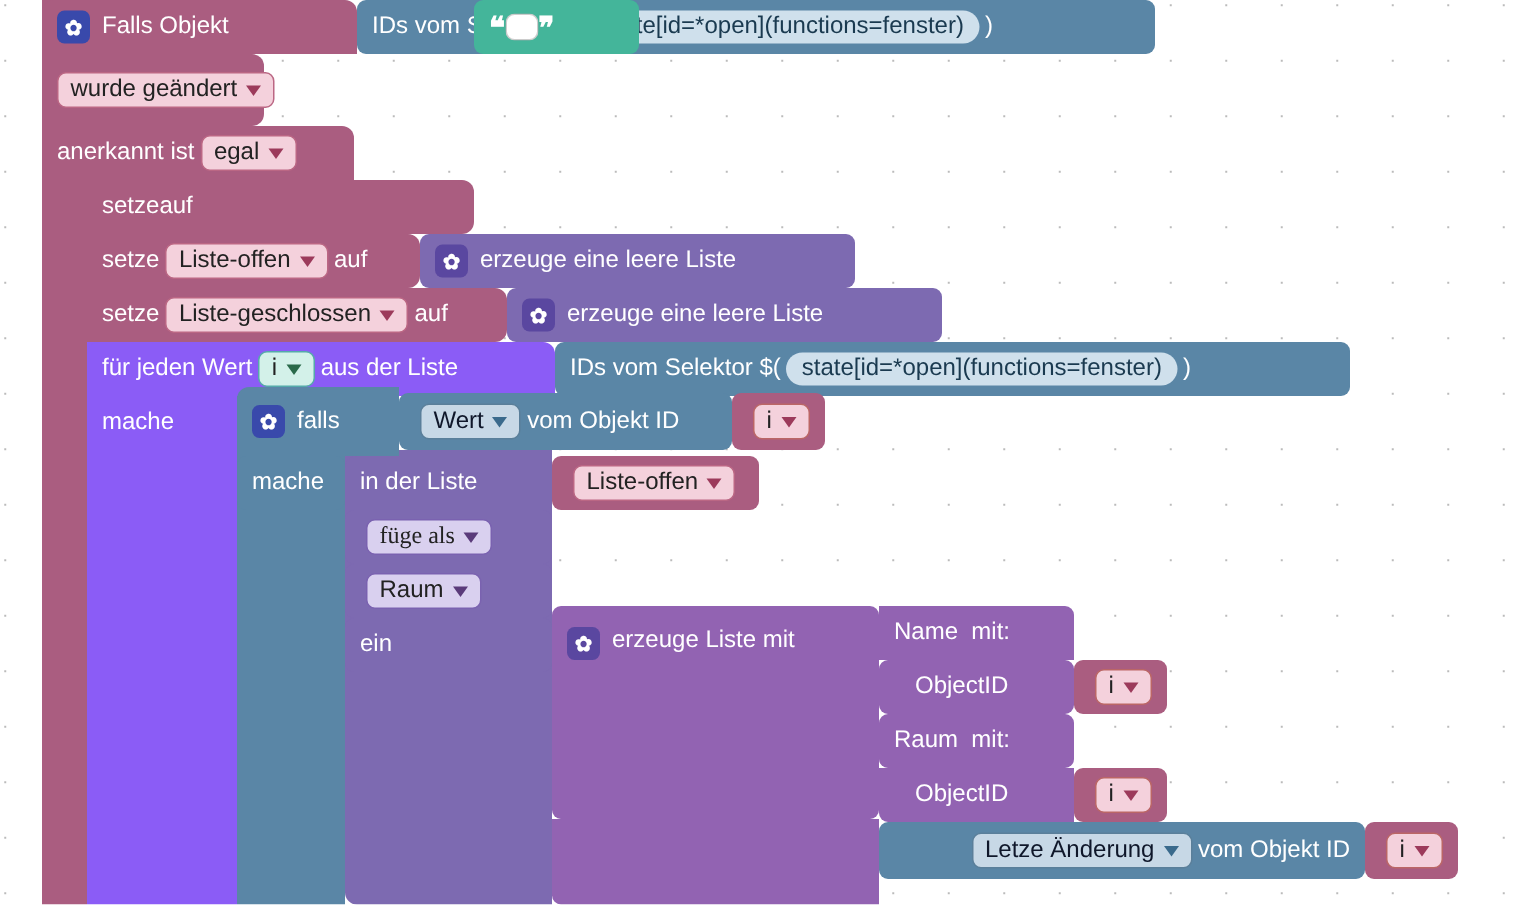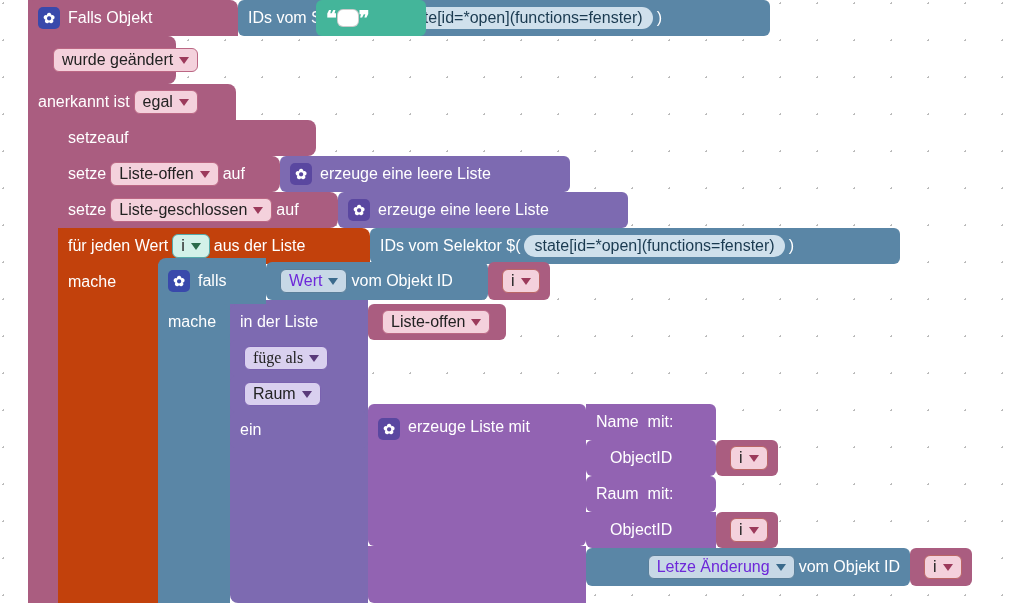--- a/index.html
+++ b/index.html
@@ -40,41 +40,41 @@
     background: rgba(255,255,255,0.9);
     color: #222;
     border-radius: 6px;
     padding: 2px 8px;
     margin: 0 4px;
     border: 1px solid rgba(0,0,0,0.3);
   }
   .dd.pink  { background:#f4d1dc; border-color:#bb6784; }
   .dd.green { background:#d3f1e9; border-color:#5aa; }
   .dd.red   { background:#f4d1dc; border-color:#b66; }
-  .dd.blue  { background:#c7d8e6; border-color:#5a7f9a; color:#6d28d9; }
+  .dd.blue  { background:#c7d8e6; border-color:#5a7f9a; color:#0f172a; }
   .arrow {
     width: 0; height: 0; border-left: 5px solid transparent;
     border-right: 5px solid transparent; border-top: 7px solid #9c3a5b;
     display:inline-block; margin-left:6px;
   }
   .arrow.bl { border-top-color:#3a6a8c; }
   .arrow.pu { border-top-color:#5a3a7a; }
   .field {
     background: #cfe0ec; color:#1a3a50; border-radius:12px; padding:2px 10px;
     margin:0 4px;
   }
   .quotes { color:#fff; font-weight:bold; font-size:20px; }
   .txtin {
     display:inline-block; width:22px; height:18px; background:#fff;
     border-radius:6px; border:1px solid rgba(0,0,0,.2); vertical-align:middle;
   }
   
   .maroon  { background:#aa5d80; }
   .steel   { background:#5a86a6; }
-  .green   { background:#c2410c; }
+  .green   { background:#8b5cf6; }
   .purple  { background:#7d6ab1; }
   .purple2 { background:#9263b2; }
   .teal    { background:#44b59a; }
   .gearblue{ background:#3949ab; color:#fff; }
   .gearpu  { background:#5a47a0; color:#fff; }
 
   
   .vbar { position:absolute; }
 </style>
 </head>
@@ -94,21 +94,21 @@
 <div class="blk maroon" style="left:28px; top:0; width:210px; height:36px; border-radius:8px 8px 0 0;">
   <span class="gear gearblue">✿</span>
   <span>Falls Objekt</span>
 </div>
 <div class="blk steel" style="left:238px; top:0; width:532px; height:36px;">
   <span>IDs vom Selektor $(</span>
   <span class="field">state[id=*open](functions=fenster)</span>
   <span>)</span>
 </div>
 
-<div class="blk maroon" style="left:28px; top:36px; width:148px; height:48px; border-radius:0 8px 8px 0; padding-left:21px;">
+<div class="blk maroon" style="left:28px; top:36px; width:148px; height:48px; border-radius:0 8px 8px 0; padding-left:6px;">
   <span class="dd pink">
     <span>wurde geändert</span>
         <span class="arrow"></span>
   </span>
 </div>
 
 <div class="blk maroon" style="left:28px; top:84px; width:208px; height:36px; border-radius:0 8px 0 0;">
   <span>anerkannt ist</span>
   <span class="dd pink">
     <span>egal</span>

